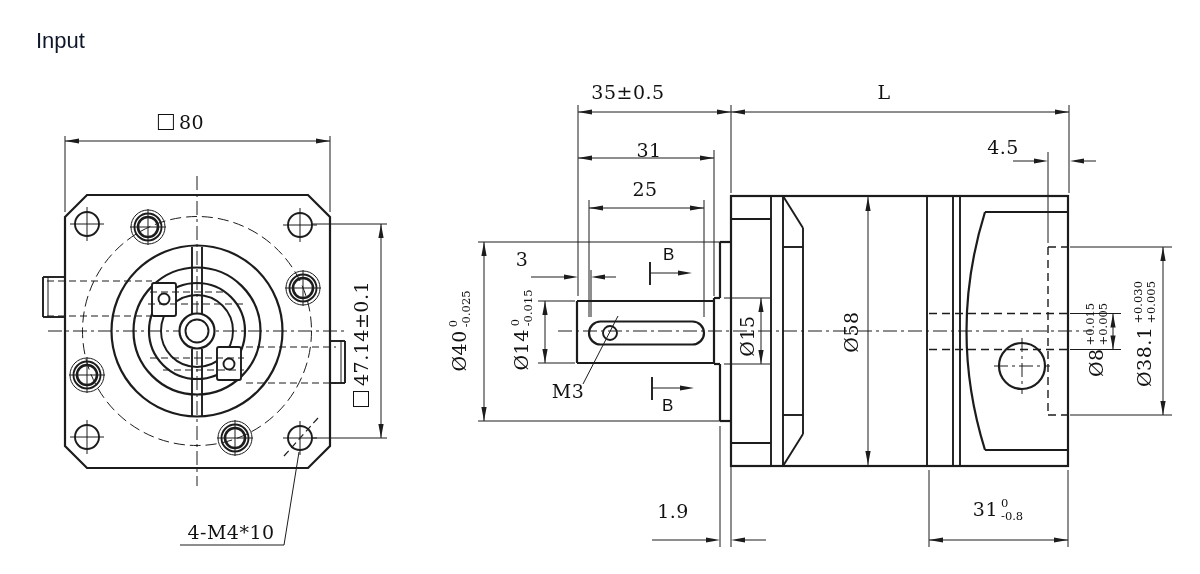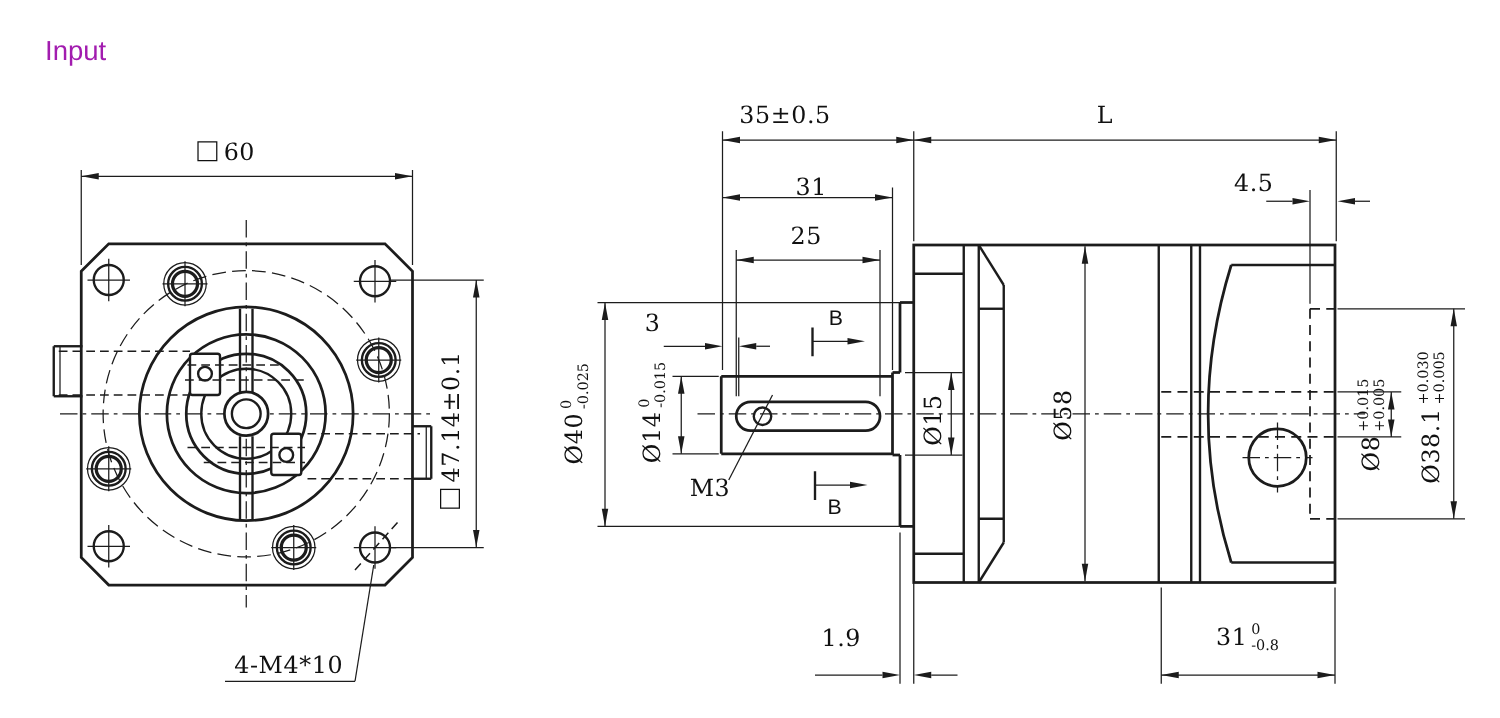--- a/index.html
+++ b/index.html
@@ -10,21 +10,21 @@
   .t2{stroke-width:2.2;}
   .t1{stroke-width:1.9;}
   .thin{stroke-width:1;}
   .cl{stroke-width:1;stroke-dasharray:14 4 3 4;}
   .hd{stroke-width:1.4;stroke-dasharray:8 5;}
   .hd2{stroke-width:1.2;stroke-dasharray:7 4;}
   .bc{stroke-width:1;stroke-dasharray:11 5;}
   .wf{fill:#ffffff;}
   .arr{fill:#1c1c1c;stroke:none;}
   .title{position:absolute;left:36px;top:28px;font-family:"Liberation Sans",sans-serif;
-         font-size:22px;color:#a21caf;}
+         font-size:22px;color:#0f172a;}
   .dim{position:absolute;transform:translate(-50%,-50%);font-size:19px;color:#111;
        white-space:nowrap;letter-spacing:0.5px;}
   .rot{transform:translate(-50%,-50%) rotate(-90deg);}
   .tolstack{display:inline-flex;flex-direction:column;justify-content:center;
             font-size:11.5px;line-height:1.12;letter-spacing:0;vertical-align:middle;
             margin-left:3px;transform:translateY(-1px);}
   .sq{display:inline-block;width:14px;height:14px;border:1.8px solid #111;
       margin-right:5px;vertical-align:-1px;}
 </style>
 </head>
@@ -274,21 +274,21 @@
     <polygon class="arr" points="731,540 745,537.4 745,542.6"></polygon>
     <polygon class="arr" points="929,540 943,537.4 943,542.6"></polygon>
     <polygon class="arr" points="1068,540 1054,537.4 1054,542.6"></polygon>
     <polygon class="arr" points="692,273 678,270.4 678,275.6"></polygon>
     <polygon class="arr" points="694,388 680,385.4 680,390.6"></polygon>
   </g>
 </svg>
 
 <div class="title">Input</div>
 
-<div class="dim" style="left:181px;top:122px"><span class="sq"></span><span>60</span></div>
+<div class="dim" style="left:181px;top:122px"><span class="sq"></span><span>80</span></div>
 
 <div class="dim rot" style="left:361px;top:344px"><span class="sq"></span><span>47.14±0.1</span></div>
 
 <div class="dim" style="left:231px;top:532px">4-M4*10</div>
 
 <div class="dim" style="left:628px;top:92px">35±0.5</div>
 <div class="dim" style="left:884px;top:92px">L</div>
 <div class="dim" style="left:649px;top:150px">31</div>
 <div class="dim" style="left:645px;top:189px">25</div>
 <div class="dim" style="left:1003px;top:147px">4.5</div>

